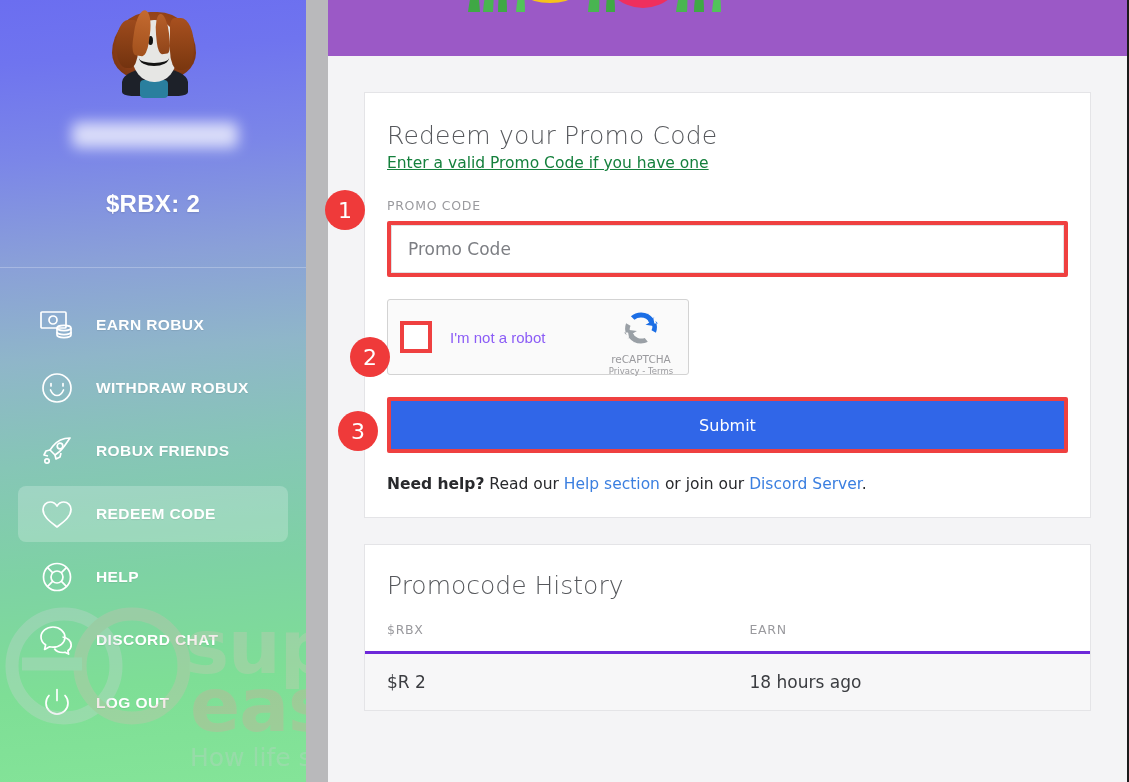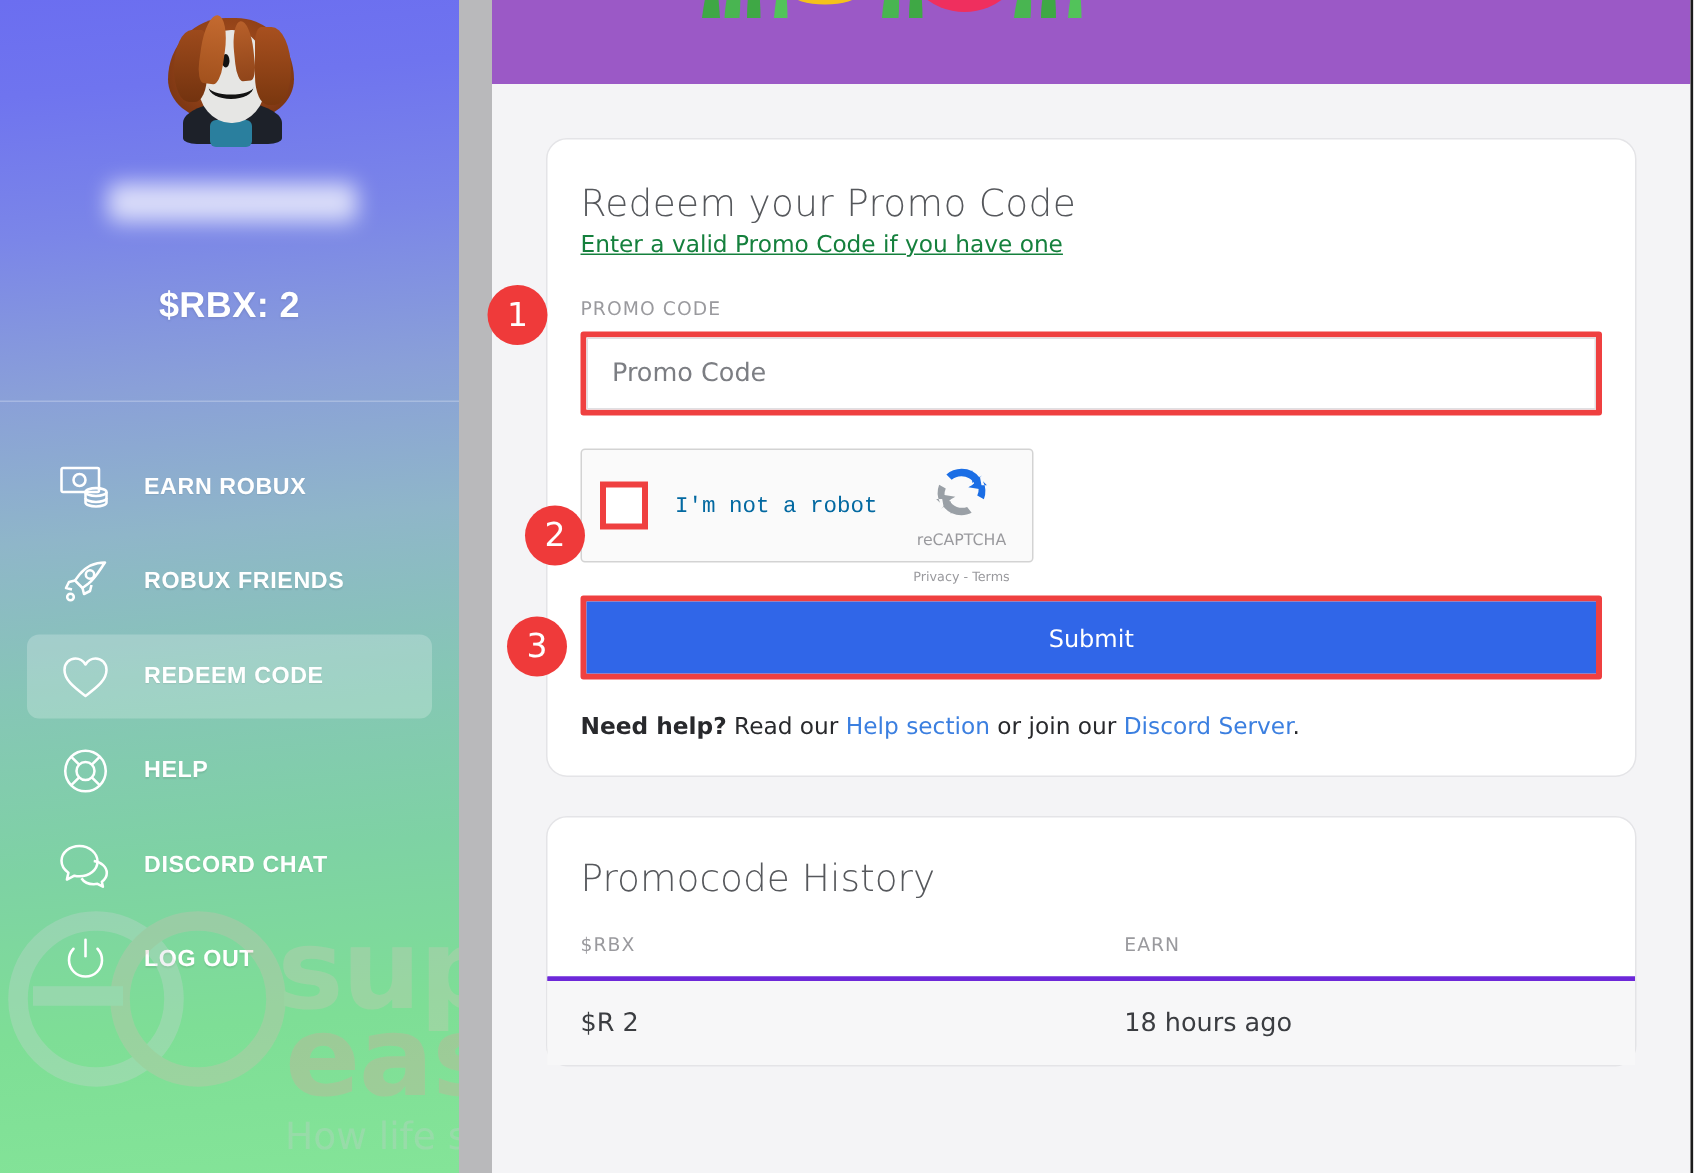--- a/index.html
+++ b/index.html
@@ -199,21 +199,21 @@
     background: #9b59c6;
     overflow: hidden;
   }
   .banner-art { position: absolute; left: 100px; top: -52px; }
 
   .card {
     position: relative;
     background: #ffffff;
     border: 1px solid #e4e4e7;
     margin: 36px 36px 0 36px;
-    border-radius: 14px;
+    border-radius: 0;
   }
   .card-redeem { padding: 28px 22px 24px 22px; }
 
   .card-title {
     font-size: 25px;
     color: #56585c;
     font-weight: 300;
     font-family: "DejaVu Sans", sans-serif;
     letter-spacing: 0.2px;
   }
@@ -263,38 +263,38 @@
   .captcha-check {
     margin-left: 12px;
     width: 32px; height: 32px;
     border: 4px solid #ef4040;
     background: #fff;
     flex: 0 0 32px;
   }
   .captcha-label {
     margin-left: 18px;
     font-size: 15px;
-    color: #0369a1;
-    font-family: Liberation Mono, monospace;
+    color: #8b5cf6;
+    font-family: Liberation Sans, sans-serif;
   }
   .captcha-brand {
     position: absolute;
     right: 10px; top: 8px;
     width: 74px;
     text-align: center;
   }
   .captcha-logo { margin: 0 auto; display: block; }
   .captcha-name {
     font-size: 10.5px; color: #9a9a9e;
     margin-top: 1px;
     font-family: "DejaVu Sans", sans-serif;
   }
   .captcha-legal {
     font-size: 8.5px; color: #9a9a9e;
-    margin-top: 14px;
+    margin-top: 1px;
     font-family: "DejaVu Sans", sans-serif;
   }
 
   
   .submit-wrap {
     margin-top: 22px;
     border: 4px solid #ef4040;
     border-radius: 2px;
   }
   .submit-btn {
@@ -401,20 +401,30 @@
             <rect x="1" y="2" width="25" height="16" rx="1"></rect>
             <circle cx="13" cy="10" r="4"></circle>
             <ellipse cx="24" cy="18" rx="7" ry="2.6"></ellipse>
             <path d="M17 18v7c0 1.4 3.1 2.6 7 2.6s7-1.2 7-2.6v-7"></path>
             <path d="M17 22c0 1.4 3.1 2.6 7 2.6s7-1.2 7-2.6"></path>
           </svg>
         </span>
         <span class="nav-label">EARN ROBUX</span>
       </div>
 
+      <div class="nav-item">
+        <span class="nav-icon">
+          <svg width="32" height="32" viewBox="0 0 32 32" fill="none" stroke="#ffffff" stroke-width="1.7">
+            <circle cx="16" cy="16" r="14"></circle>
+            <path d="M10 11.5v2.5M22 11.5v2.5" stroke-linecap="round"></path>
+            <path d="M9.5 18c1.6 3.7 4 5.5 6.5 5.5s4.9-1.8 6.5-5.5" stroke-linecap="round"></path>
+          </svg>
+        </span>
+        <span class="nav-label">WITHDRAW ROBUX</span>
+      </div>
 
       <div class="nav-item">
         <span class="nav-icon">
           <svg width="32" height="32" viewBox="0 0 32 32" fill="none" stroke="#ffffff" stroke-width="1.7">
             <path d="M29 3c-7 0-13 3-17 8l-3 4 5 5 4-3c5-4 8-10 11-14z" stroke-linejoin="round"></path>
             <circle cx="19" cy="11" r="2.8"></circle>
             <path d="M9 15l-4 1-2 4 4 1M14 20l1 4 4-2 1-4" stroke-linejoin="round"></path>
             <circle cx="6" cy="26" r="2.2"></circle>
           </svg>
         </span>

